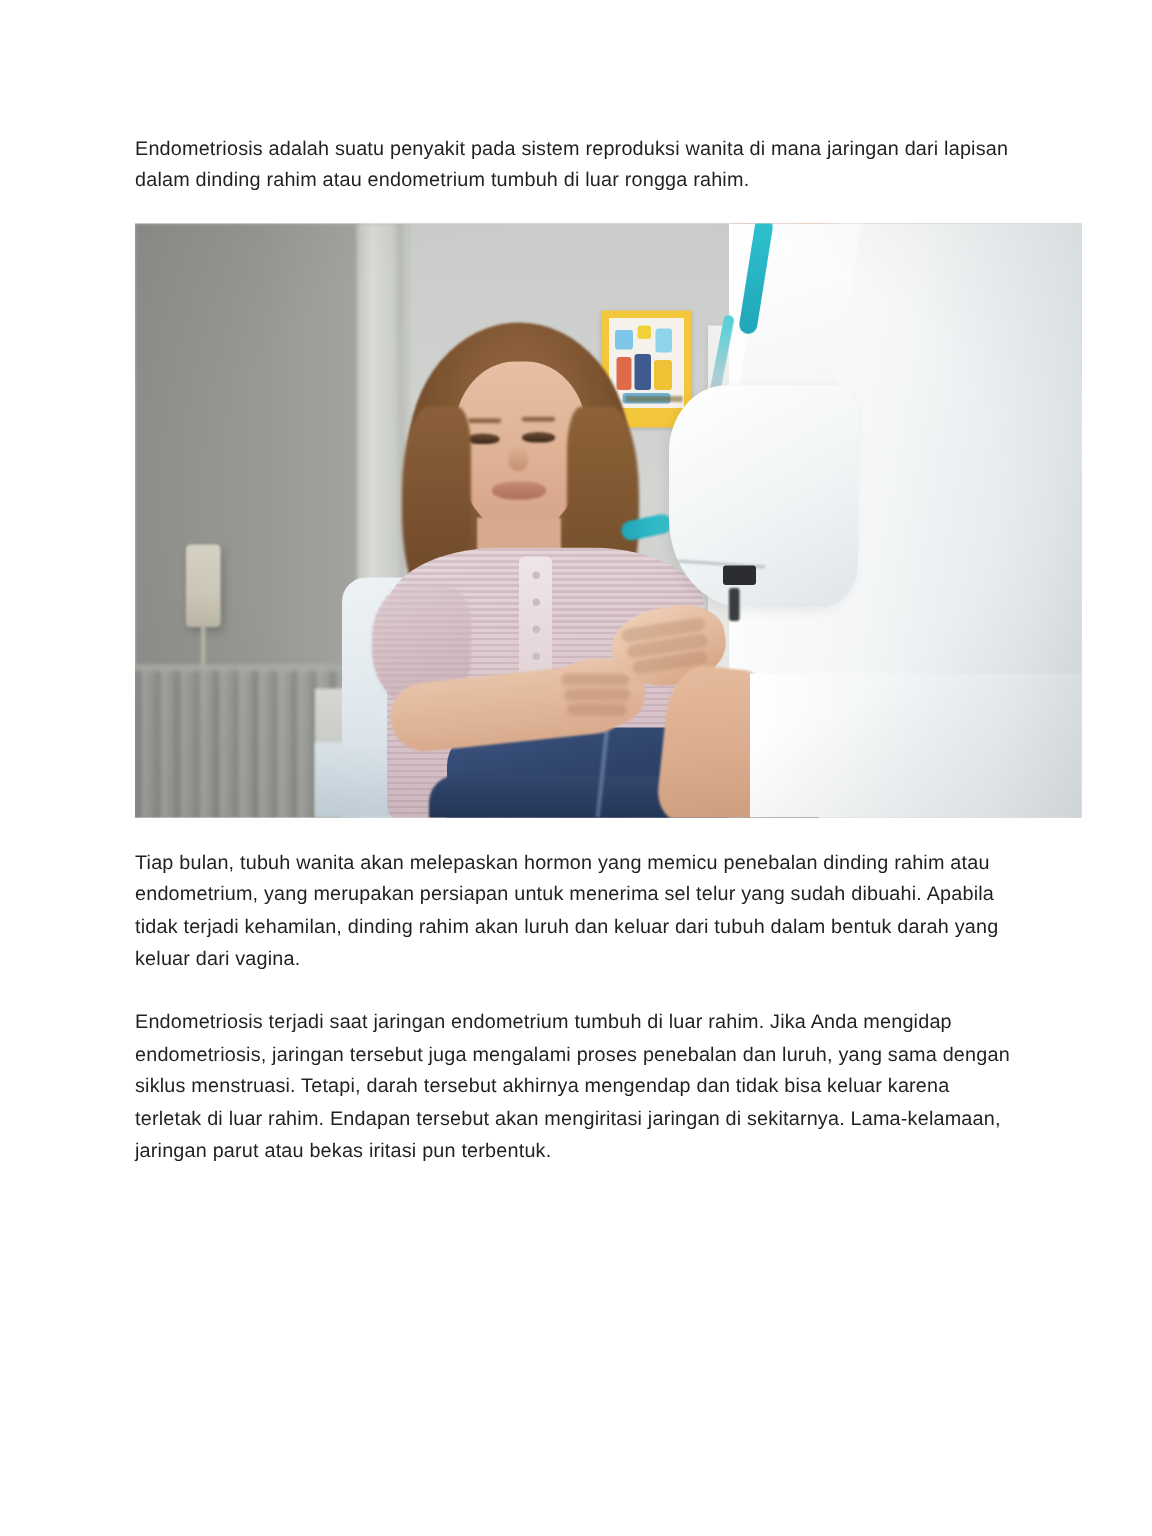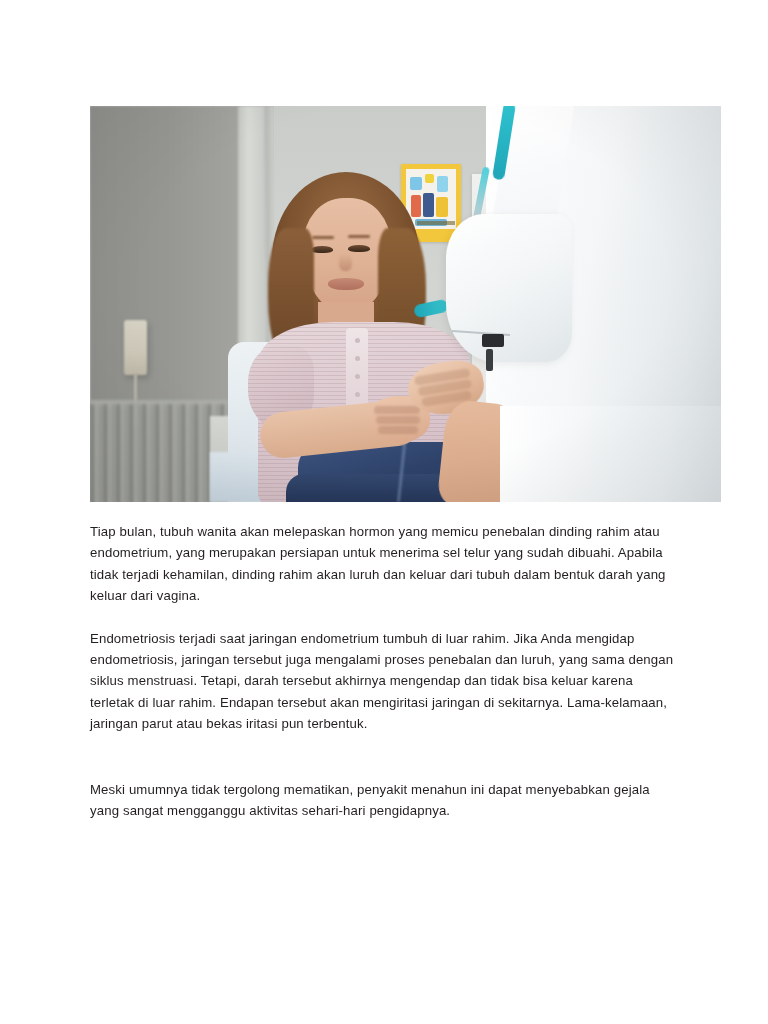--- a/index.html
+++ b/index.html
@@ -550,20 +550,21 @@
     background: radial-gradient(ellipse at 50% 45%, rgba(0,0,0,0) 58%, rgba(0,0,0,0.07) 100%);
     pointer-events: none;
   }
 </style>
 </head>
 <body>
 
 <div class="page">
   <div class="content">
 
+    <p class="para">Endometriosis adalah suatu penyakit pada sistem reproduksi wanita di mana jaringan dari lapisan dalam dinding rahim atau endometrium tumbuh di luar rongga rahim.</p>
 
     <figure class="photo-wrap" style="margin-left:0;">
       <div class="photo">
 
         <div class="wall"></div>
         <div class="wall-right"></div>
         <div class="wall-left-panel"></div>
         <div class="wall-door-edge"></div>
         <div class="wall-door-edge2"></div>
         <div class="wall-seam"></div>
@@ -669,16 +670,15 @@
 
     <p class="para">Tiap bulan, tubuh wanita akan melepaskan hormon yang memicu penebalan dinding rahim atau endometrium, yang merupakan persiapan untuk menerima sel telur yang sudah dibuahi. Apabila tidak terjadi kehamilan, dinding rahim akan luruh dan keluar dari tubuh dalam bentuk darah yang keluar dari vagina.</p>
 
     <div class="gap-sm"></div>
 
     <p class="para">Endometriosis terjadi saat jaringan endometrium tumbuh di luar rahim. Jika Anda mengidap endometriosis, jaringan tersebut juga mengalami proses penebalan dan luruh, yang sama dengan siklus menstruasi. Tetapi, darah tersebut akhirnya mengendap dan tidak bisa keluar karena terletak di luar rahim. Endapan tersebut akan mengiritasi jaringan di sekitarnya. Lama-kelamaan, jaringan parut atau bekas iritasi pun terbentuk.</p>
 
     <div class="gap-lg"></div>
 
 
-    <p class="para">Meski umumnya tidak tergolong mematikan, penyakit menahun ini dapat menyebabkan gejala yang sangat mengganggu aktivitas sehari-hari pengidapnya.</p>
 
   </div>
 </div>
 
 </body></html>

